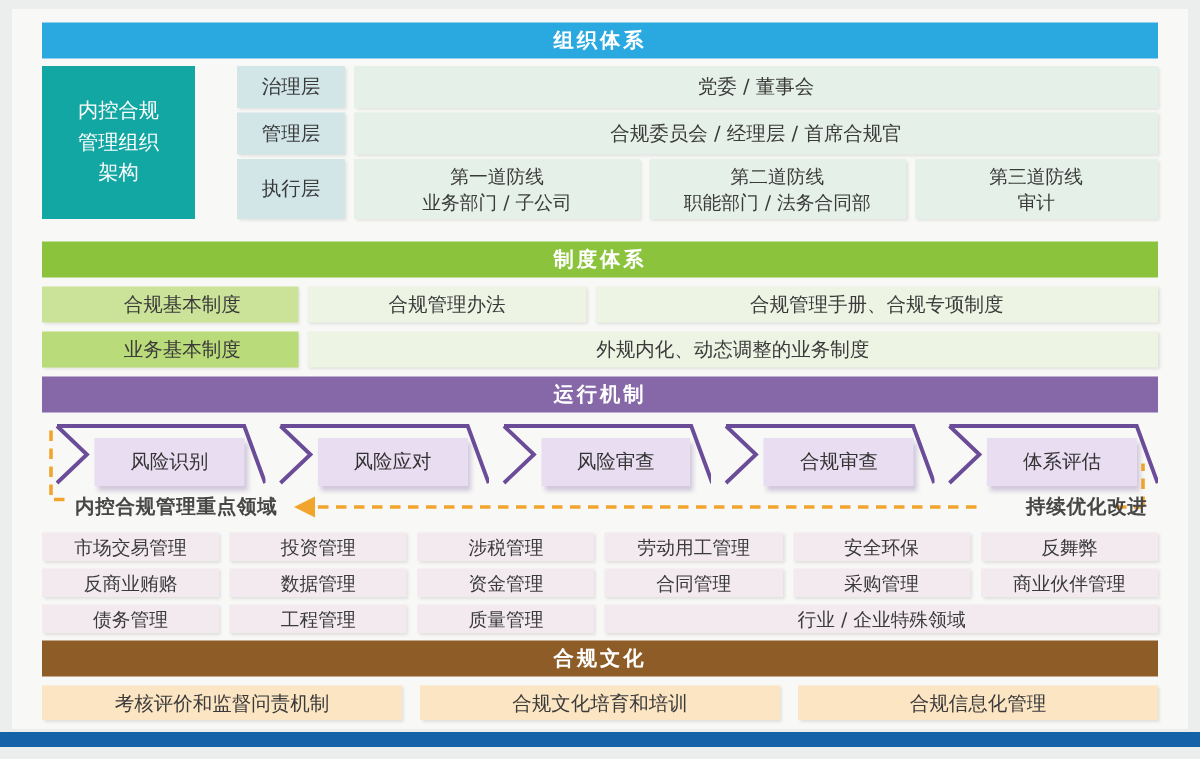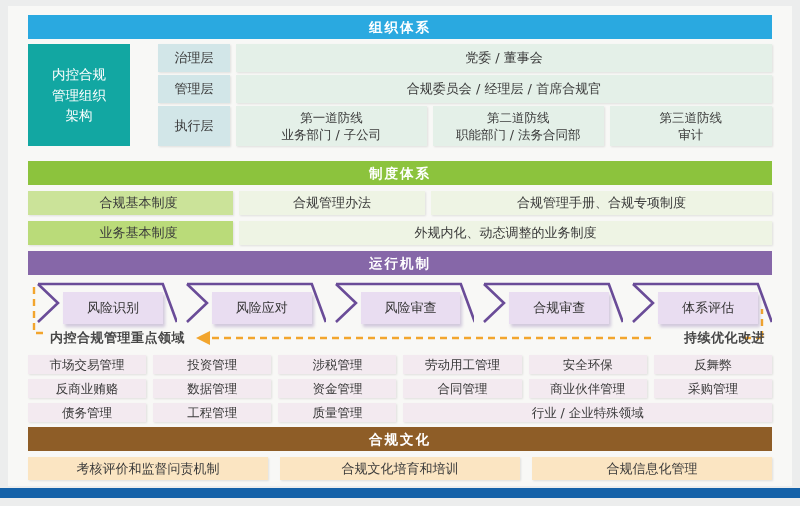--- a/index.html
+++ b/index.html
@@ -47,21 +47,21 @@
   .layer-cell.multi { white-space:pre-line; text-align:center; font-size:12.5px; line-height:1.4; }
   .org-row.exec .c1 { flex:1.14; } .org-row.exec .c2 { flex:1.02; } .org-row.exec .c3 { flex:0.97; }
 
   
   .inst-row { display:flex; gap:6px; height:24px; margin-top:6px; }
   .inst-box {
     display:flex; align-items:center; justify-content:center;
     font-size:13px; box-shadow:1px 1px 2px rgba(0,0,0,.10);
   }
   .tone-g1 { background:#cbe399; } .tone-g2 { background:#badb79; } .tone-pale { background:#eef4e4; }
-  .w205 { width:205px;padding-left:16px; } .w186 { width:186px; } .grow { flex:1; }
+  .w205 { width:171px;padding-left:16px; } .w186 { width:186px; } .grow { flex:1; }
 
   
   .flow { position:relative; height:70px; margin-top:6px; }
   .flow-overlay { position:absolute; left:0; top:0; }
   .flow-steps { position:absolute; left:0; top:0; right:0; display:flex; height:46px; }
   .flow-step { flex:1; position:relative; height:46px; }
   .flow-step svg { position:absolute; left:0; top:0; }
   .flow-label {
     position:absolute; left:35px; right:14px; top:11px; height:32px;
     background:#e9ddf1; display:flex; align-items:center; justify-content:center;
@@ -197,22 +197,22 @@
       <div class="area-cell">市场交易管理</div>
       <div class="area-cell">投资管理</div>
       <div class="area-cell">涉税管理</div>
       <div class="area-cell">劳动用工管理</div>
       <div class="area-cell">安全环保</div>
       <div class="area-cell">反舞弊</div>
       <div class="area-cell">反商业贿赂</div>
       <div class="area-cell">数据管理</div>
       <div class="area-cell">资金管理</div>
       <div class="area-cell">合同管理</div>
+      <div class="area-cell">采购管理</div>
       <div class="area-cell">商业伙伴管理</div>
-      <div class="area-cell">采购管理</div>
       <div class="area-cell">债务管理</div>
       <div class="area-cell">工程管理</div>
       <div class="area-cell">质量管理</div>
       <div class="area-cell span3">行业 / 企业特殊领域</div>
     </div>
 
     <div class="bar bar-brown">合规文化</div>
     <div class="culture-row">
       <div class="culture-box">考核评价和监督问责机制</div>
       <div class="culture-box">合规文化培育和培训</div>

